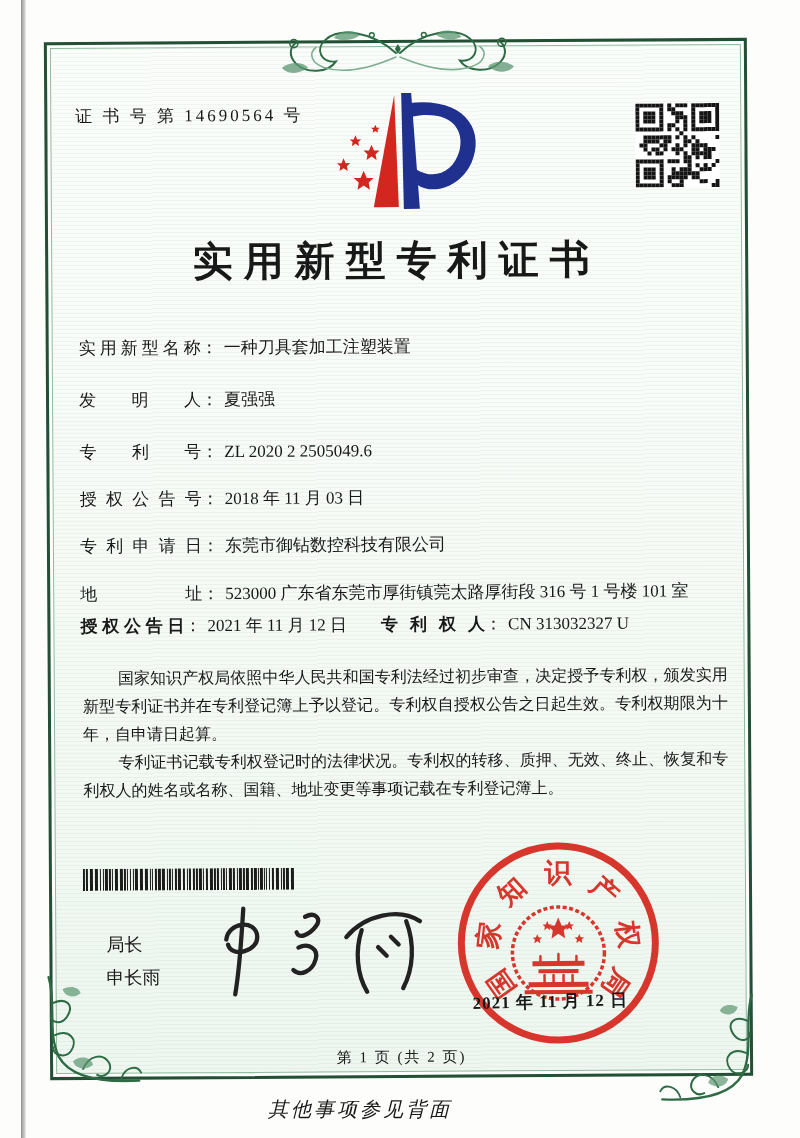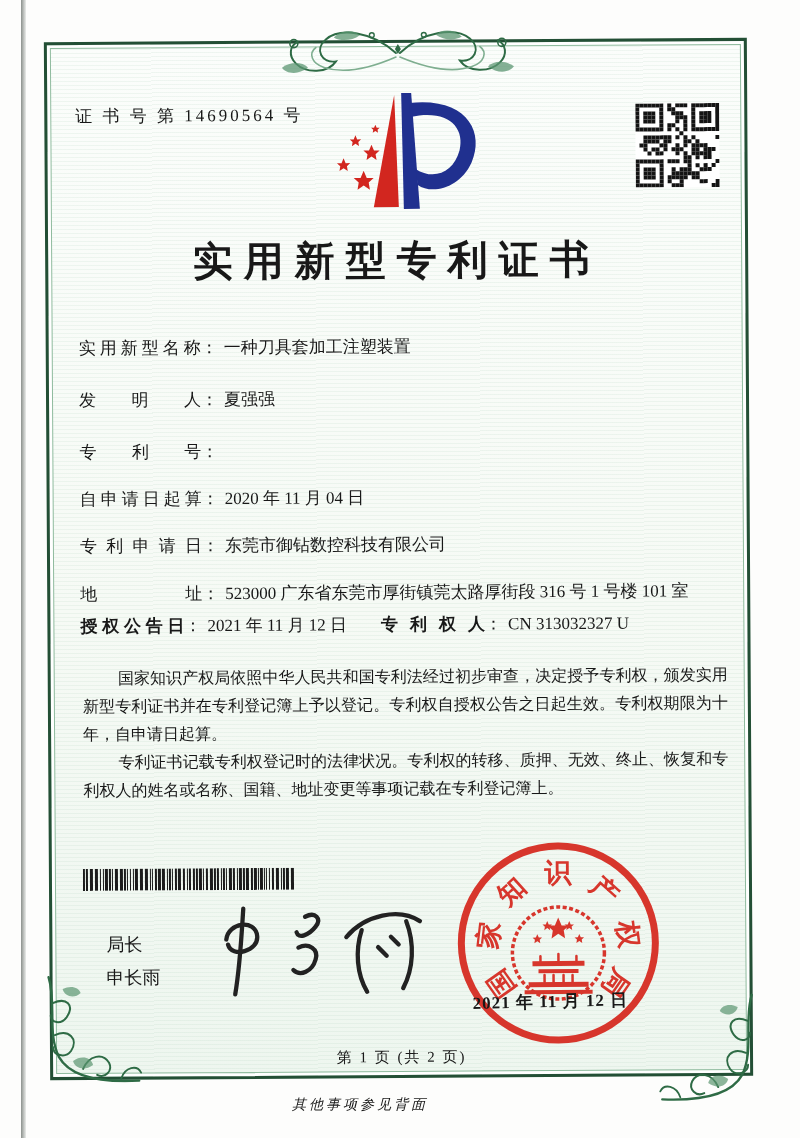--- a/index.html
+++ b/index.html
@@ -45,21 +45,21 @@
   .paragraphs p{margin:0;text-indent:2.2em;}
   .barcode{position:absolute;left:31px;top:824px;width:214px;height:22px;}
   .signer{position:absolute;left:42px;top:884px;font-size:18px;line-height:33px;margin-left:12px;}
   .signature{position:absolute;left:150px;top:850px;width:240px;height:120px;}
   .seal{position:absolute;left:400px;top:795px;width:212px;height:212px;opacity:.93;}
   .seal-date{position:absolute;left:420px;top:948px;font-size:17px;font-weight:700;
     letter-spacing:1px;transform:rotate(-1deg);}
   .page-footer{position:absolute;left:0;top:1005px;width:100%;text-align:center;
     font-size:15px;letter-spacing:2px;}
   .back-note{position:absolute;left:0;top:1096px;width:720px;text-align:center;
-    font-size:14px;letter-spacing:3px;font-style:italic;}
+    font-size:20px;letter-spacing:3px;font-style:italic;}
   .orn-top{position:absolute;left:221px;top:-20px;width:260px;height:56px;}
   .orn-bl{position:absolute;left:-14px;top:928px;width:110px;height:110px;}
   .orn-br{position:absolute;right:-12px;top:950px;width:110px;height:110px;transform:scale(-1,1);}
   svg{display:block;}
   .defs-holder{position:absolute;width:0;height:0;overflow:hidden;}
 </style>
 </head>
 <body>
 
 <svg class="defs-holder" aria-hidden="true">
@@ -346,25 +346,26 @@
       <span class="fvalue">一种刀具套加工注塑装置</span>
     </div>
     <div class="field-row">
       <span class="flabel">发明人</span>
         <span class="colon">：</span>
       <span class="fvalue">夏强强</span>
     </div>
     <div class="field-row tight">
       <span class="flabel">专利号</span>
         <span class="colon">：</span>
+      <span class="fvalue">ZL 2020 2 2505049.6</span>
     </div>
     <div class="field-row tight">
-      <span class="flabel">自申请日起算</span>
+      <span class="flabel">授权公告号</span>
         <span class="colon">：</span>
-      <span class="fvalue">2020 年 11 月 04 日</span>
+      <span class="fvalue">2018 年 11 月 03 日</span>
     </div>
     <div class="field-row tight">
       <span class="flabel">专利申请日</span>
         <span class="colon">：</span>
       <span class="fvalue">东莞市御钻数控科技有限公司</span>
     </div>
     <div class="field-row addr">
       <span class="flabel">地址</span>
         <span class="colon">：</span>
       <span class="fvalue">523000 广东省东莞市厚街镇莞太路厚街段 316 号 1 号楼 101 室</span>

